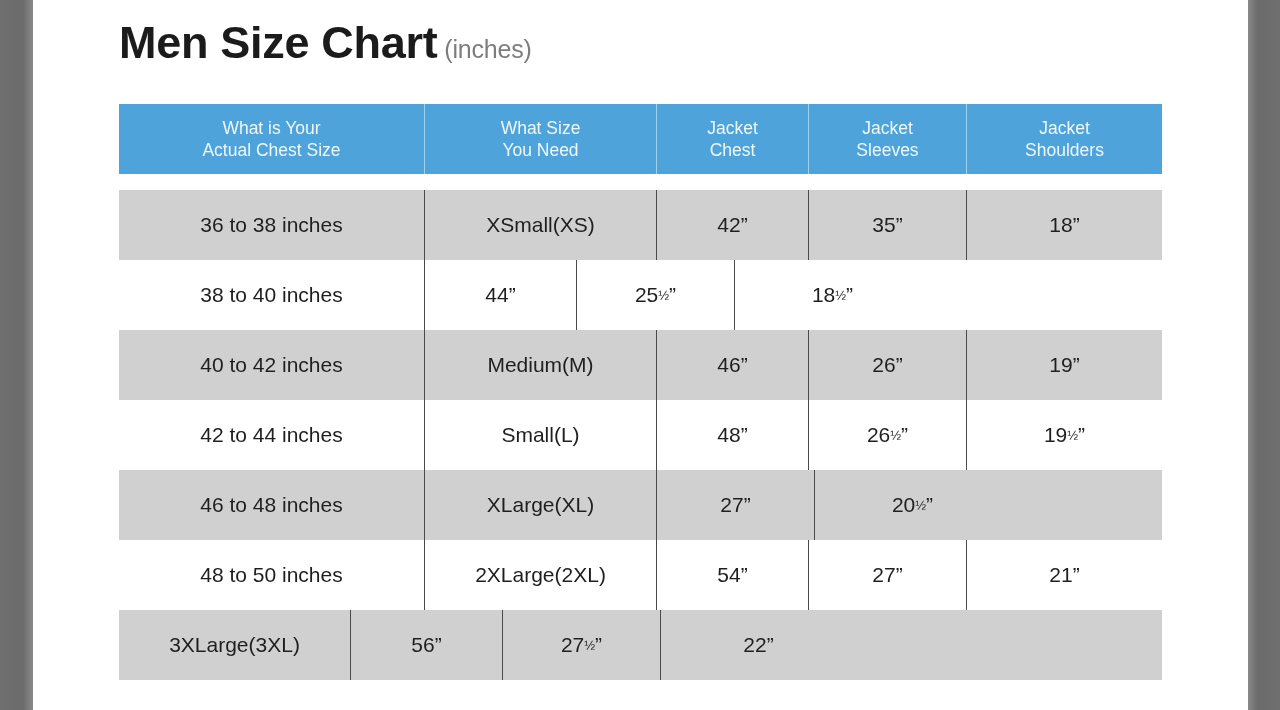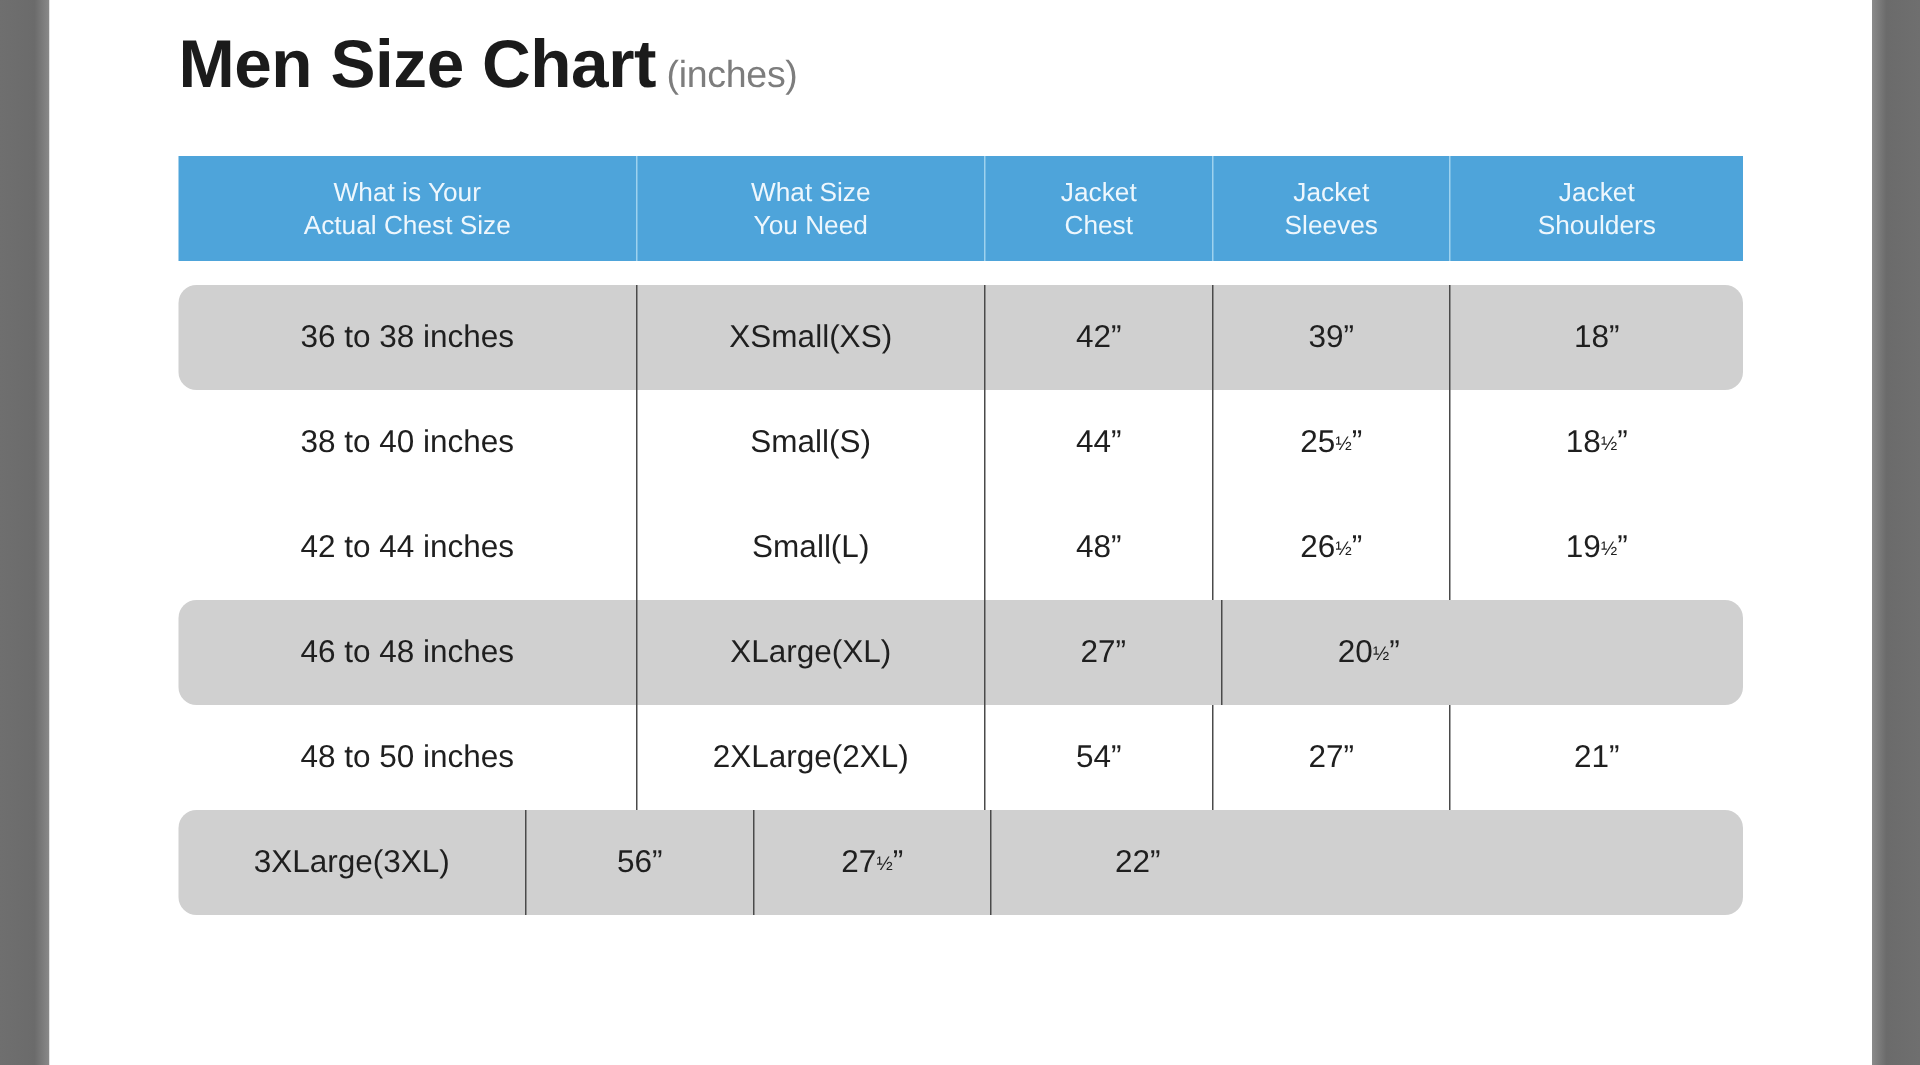--- a/index.html
+++ b/index.html
@@ -96,21 +96,20 @@
   .th .l2 { display: block; }
 
   .head-gap { height: 16px; }
 
   .table-body { width: 100%; }
 
   .tr {
     display: flex;
     width: 100%;
     height: 70px;
-    border-radius: 12px;
   }
   .tr.shade { background: #d0d0d0; }
   .tr.plain { background: #ffffff; }
 
   .td {
     flex: 0 0 auto;
     display: flex;
     align-items: center;
     justify-content: center;
     color: #1f1f1f;
@@ -176,32 +175,38 @@
       </div>
 
       <div class="head-gap"></div>
 
       <div class="table-body">
 
         <div class="tr shade">
           <div class="td c0">36 to 38 inches</div>
           <div class="td c1">XSmall(XS)</div>
           <div class="td c2">42”</div>
-          <div class="td c3">39”</div>
+          <div class="td c3">35”</div>
           <div class="td c4">18”</div>
         </div>
 
         <div class="tr plain">
           <div class="td c0">38 to 40 inches</div>
-          <div class="td c1">Small(S)</div>
           <div class="td c2">44”</div>
           <div class="td c3">25<span class="frac">½</span><span class="inch">”</span></div>
           <div class="td c4">18<span class="frac">½</span><span class="inch">”</span></div>
         </div>
 
+        <div class="tr shade">
+          <div class="td c0">40 to 42 inches</div>
+          <div class="td c1">Medium(M)</div>
+          <div class="td c2">46”</div>
+          <div class="td c3">26”</div>
+          <div class="td c4">19”</div>
+        </div>
 
         <div class="tr plain">
           <div class="td c0">42 to 44 inches</div>
           <div class="td c1">Small(L)</div>
           <div class="td c2">48”</div>
           <div class="td c3">26<span class="frac">½</span><span class="inch">”</span></div>
           <div class="td c4">19<span class="frac">½</span><span class="inch">”</span></div>
         </div>
 
         <div class="tr shade">

